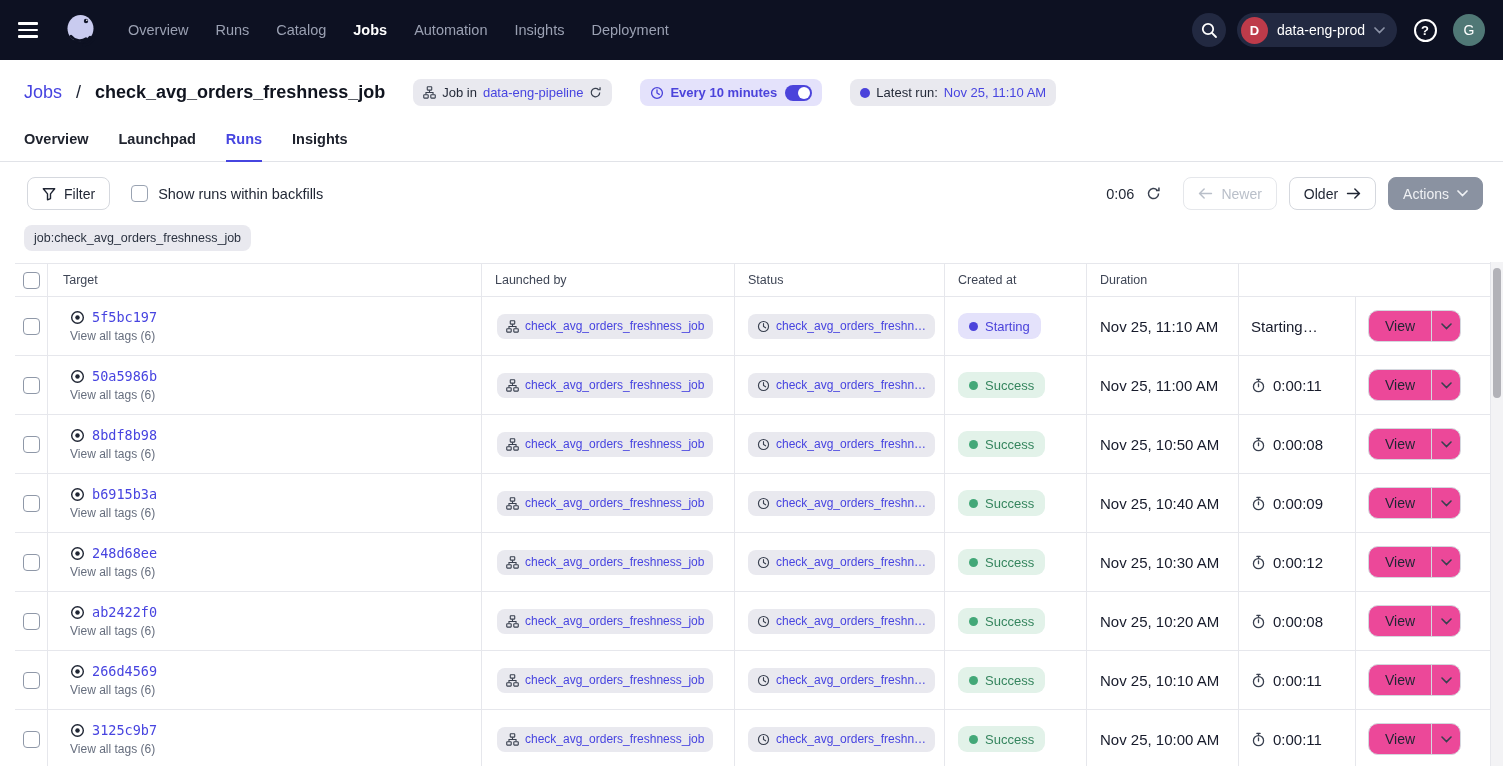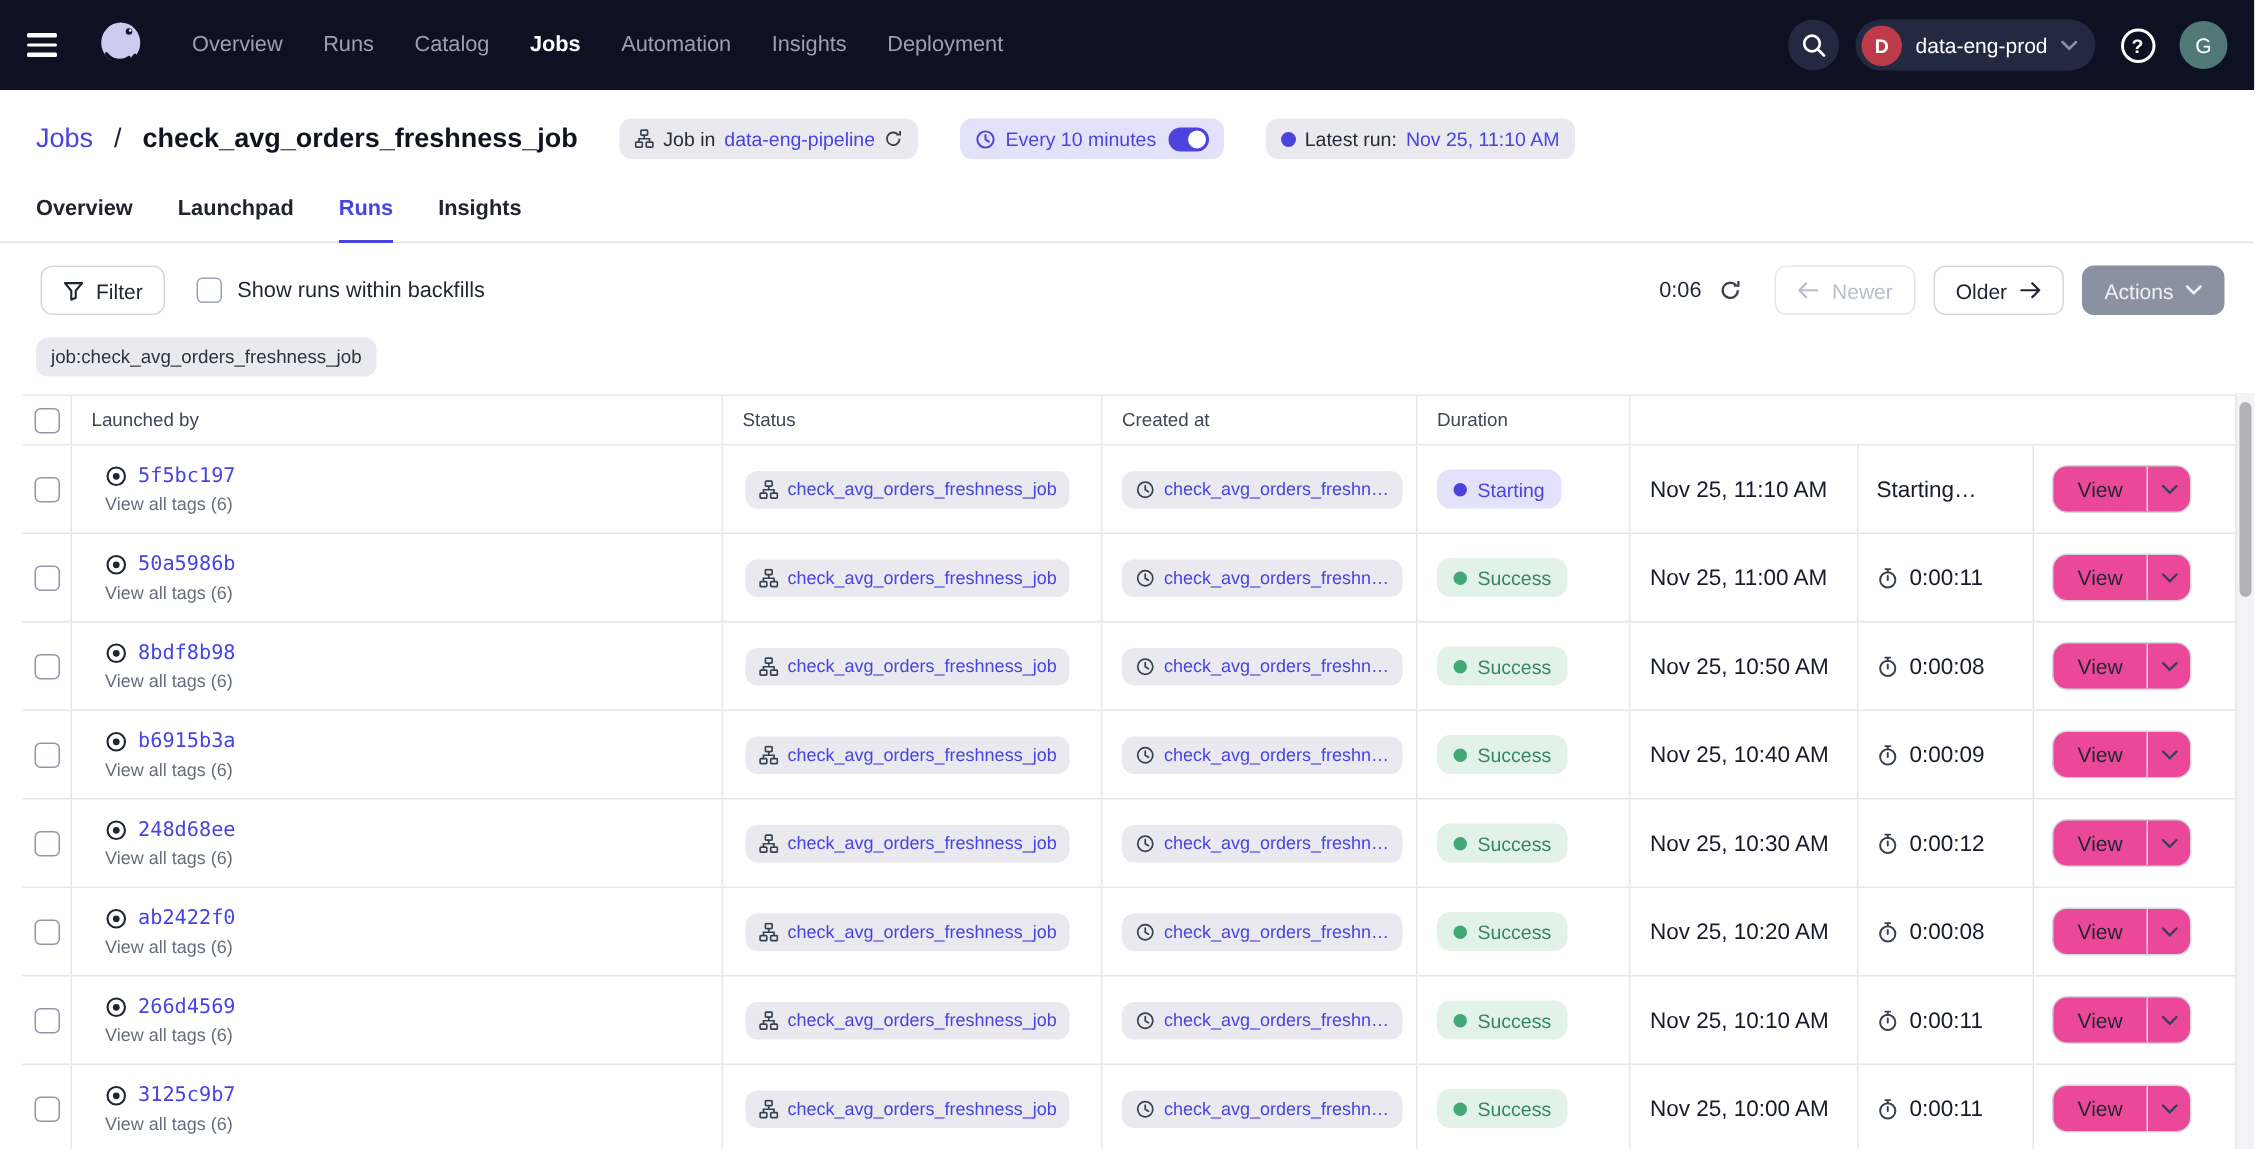--- a/index.html
+++ b/index.html
@@ -32,21 +32,21 @@
   .help-ring{width:23px; height:23px; border:2px solid #fff; border-radius:50%; color:#fff; font-size:13px; font-weight:700; display:flex; align-items:center; justify-content:center;}
   .avatar{width:32px; height:32px; border-radius:50%; background:#507876; color:#fff; font-size:14px; font-weight:500; display:flex; align-items:center; justify-content:center; cursor:pointer;}
 
   
   .page-header{display:flex; align-items:center; gap:14px; padding:19px 24px 0;}
   .crumb-root{color:var(--link); font-size:18px; font-weight:500; cursor:pointer;}
   .crumb-sep{color:#1A2030; font-size:18px;}
   .crumb-current{color:#10141F; font-size:18px; font-weight:600;}
   .badge{display:inline-flex; align-items:center; gap:6px; height:27px; padding:0 10px; border-radius:8px; font-size:13px;margin-left:14px;}
   .badge.gray{background:var(--chip-bg); color:#242A38;}
-  .badge.lavender{background:var(--starting-bg); color:var(--starting-fg); font-weight:400;}
+  .badge.lavender{background:var(--starting-bg); color:var(--starting-fg); font-weight:700;}
   .badge a{color:var(--link); text-decoration:none; cursor:pointer;}
   .badge svg{flex:none;}
   .toggle{position:relative; width:27px; height:16px; border-radius:9px; background:var(--starting-fg); margin-left:2px; cursor:pointer;}
   .toggle .knob{position:absolute; top:2px; right:2px; width:12px; height:12px; border-radius:50%; background:#fff;}
   .run-dot{width:10px; height:10px; border-radius:50%; background:var(--starting-fg);}
 
   
   .tabs{display:flex; gap:30px; padding:0 24px; margin-top:25px; border-bottom:1px solid #E1E3E8;}
   .tab{font-size:14.5px; font-weight:600; color:#20242F; padding-bottom:13px; border-bottom:2px solid transparent; margin-bottom:-1px; cursor:pointer;}
   .tab.active{color:var(--accent); border-bottom-color:var(--accent);}
@@ -262,20 +262,21 @@
 
   <div class="tagbar">
     <span class="filter-tag">job:check_avg_orders_freshness_job</span>
   </div>
 
   <div class="runs-table">
     <div class="thead">
       <div class="cell c-check">
           <span class="checkbox"></span>
         </div>
+      <div class="cell" style="padding-left:15px;">Target</div>
       <div class="cell cpad">Launched by</div>
       <div class="cell cpad">Status</div>
       <div class="cell cpad">Created at</div>
       <div class="cell cpad">Duration</div>
       <div class="cell"></div>
     </div>
     <div>
     <div class="trow">
       <div class="cell c-check">
             <span class="checkbox"></span>

